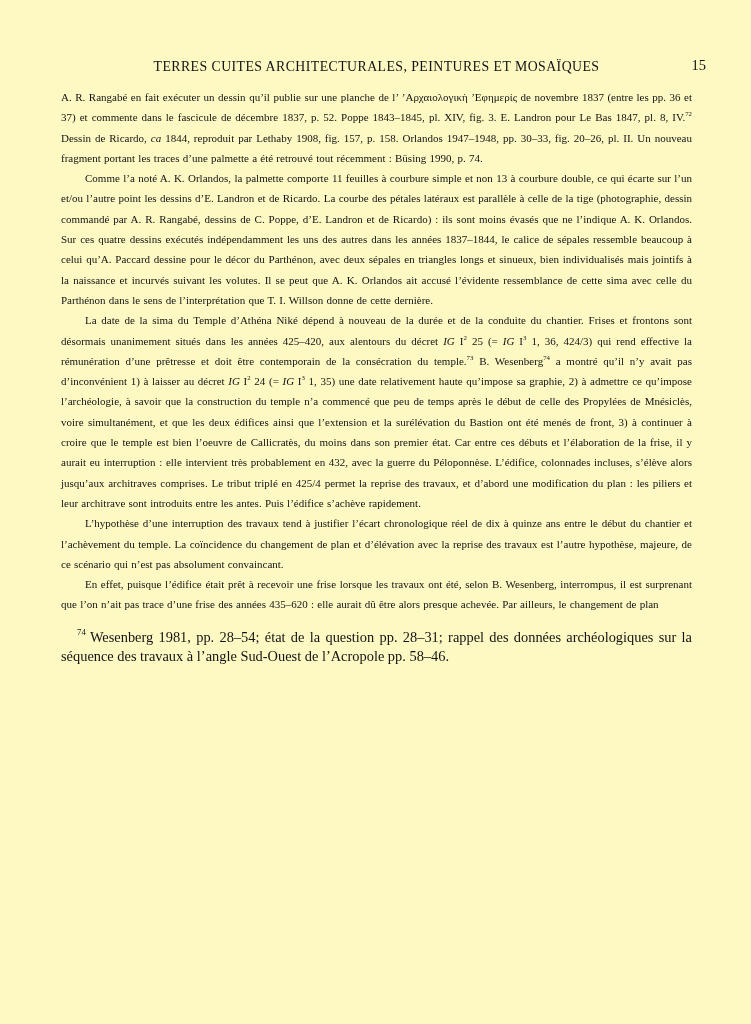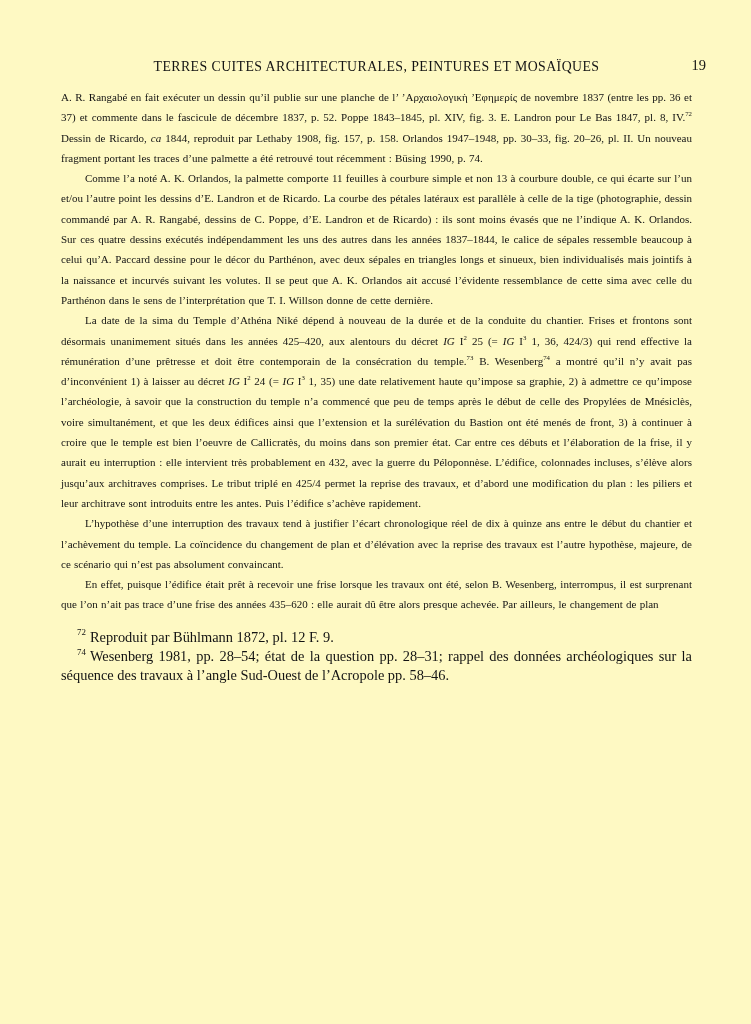--- a/index.html
+++ b/index.html
@@ -59,27 +59,26 @@
     text-align: justify;
     text-indent: 16px;
   }
   .fn sup.fnnum { margin-right: 4px; }
 </style>
 </head>
 <body>
 
 <div class="page">
   <div class="running-header">TERRES CUITES ARCHITECTURALES, PEINTURES ET MOSAÏQUES</div>
-  <div class="page-number">19</div>
+  <div class="page-number">15</div>
   <div class="content">
     <div>
         <p class="par"><span>A. R. Rangabé en fait exécuter un dessin qu’il publie sur une planche de l’ ’Αρχαιολογικὴ ’Εφημερίς de novembre 1837 (entre les pp. 36 et 37) et commente dans le fascicule de décembre 1837, p. 52.  Poppe 1843–1845, pl. XIV, fig. 3.  E. Landron pour Le Bas 1847, pl. 8, IV.</span><sup class="sup">72</sup><span> Dessin de Ricardo, </span><span class="it">ca</span><span> 1844, reproduit par Lethaby 1908, fig. 157, p. 158. Orlandos 1947–1948, pp. 30–33, fig. 20–26, pl. II. Un nouveau fragment portant les traces d’une palmette a été retrouvé tout récemment : Büsing 1990, p. 74.</span></p>
         <p class="par ind"><span>Comme l’a noté A. K. Orlandos, la palmette comporte 11 feuilles à courbure simple et non 13 à courbure double, ce qui écarte sur l’un et/ou l’autre point les dessins d’E. Landron et de Ricardo.  La courbe des pétales latéraux est parallèle à celle de la tige (photographie, dessin commandé par A. R. Rangabé, dessins de C. Poppe, d’E. Landron et de Ricardo) : ils sont moins évasés que ne l’indique A. K. Orlandos.  Sur ces quatre dessins exécutés indépendamment les uns des autres dans les années 1837–1844, le calice de sépales ressemble beaucoup à celui qu’A. Paccard dessine pour le décor du Parthénon, avec deux sépales en triangles longs et sinueux, bien individualisés mais jointifs à la naissance et incurvés suivant les volutes.  Il se peut que A. K. Orlandos ait accusé l’évidente ressemblance de cette sima avec celle du Parthénon dans le sens de l’interprétation que T. I. Willson donne de cette dernière.</span></p>
         <p class="par ind"><span>La date de la sima du Temple d’Athéna Niké dépend à nouveau de la durée et de la conduite du chantier.  Frises et frontons sont désormais unanimement situés dans les années 425–420, aux alentours du décret </span><span class="it">IG</span><span> I</span><sup class="sup">2</sup><span> 25 (= </span><span class="it">IG</span><span> I</span><sup class="sup">3</sup><span> 1, 36, 424/3) qui rend effective la rémunération d’une prêtresse et doit être contemporain de la consécration du temple.</span><sup class="sup">73</sup><span> B. Wesenberg</span><sup class="sup">74</sup><span> a montré qu’il n’y avait pas d’inconvénient 1) à laisser au décret </span><span class="it">IG</span><span> I</span><sup class="sup">2</sup><span> 24 (= </span><span class="it">IG</span><span> I</span><sup class="sup">3</sup><span> 1, 35) une date relativement haute qu’impose sa graphie, 2) à admettre ce qu’impose l’archéologie, à savoir que la construction du temple n’a commencé que peu de temps après le début de celle des Propylées de Mnésiclès, voire simultanément, et que les deux édifices ainsi que l’extension et la surélévation du Bastion ont été menés de front, 3) à continuer à croire que le temple est bien l’oeuvre de Callicratès, du moins dans son premier état. Car entre ces débuts et l’élaboration de la frise, il y aurait eu interruption :  elle intervient très probablement en 432, avec la guerre du Péloponnèse.  L’édifice, colonnades incluses, s’élève alors jusqu’aux architraves comprises.  Le tribut triplé en 425/4 permet la reprise des travaux, et d’abord une modification du plan :  les piliers et leur architrave sont introduits entre les antes.  Puis l’édifice s’achève rapidement.</span></p>
         <p class="par ind"><span>L’hypothèse d’une interruption des travaux tend à justifier l’écart chronologique réel de dix à quinze ans entre le début du chantier et l’achèvement du temple.  La coïncidence du changement de plan et d’élévation avec la reprise des travaux est l’autre hypothèse, majeure, de ce scénario qui n’est pas absolument convaincant.</span></p>
         <p class="par ind"><span>En effet, puisque l’édifice était prêt à recevoir une frise lorsque les travaux ont été, selon B. Wesenberg, interrompus, il est surprenant que l’on n’ait pas trace d’une frise des années 435–620 :  elle aurait dû être alors presque achevée.  Par ailleurs, le changement de plan</span></p>
       </div>
     <div class="footnotes">
-        <p class="fn"><sup class="sup fnnum">72</sup><span>Reproduit par Bühlmann 1872, pl. 12 F. 9.</span></p>
         <p class="fn"><sup class="sup fnnum">74</sup><span>Wesenberg 1981, pp. 28–54; état de la question pp. 28–31; rappel des données archéologiques sur la séquence des travaux à l’angle Sud-Ouest de l’Acropole pp. 58–46.</span></p>
       </div>
   </div>
 </div>
 
 </body></html>

